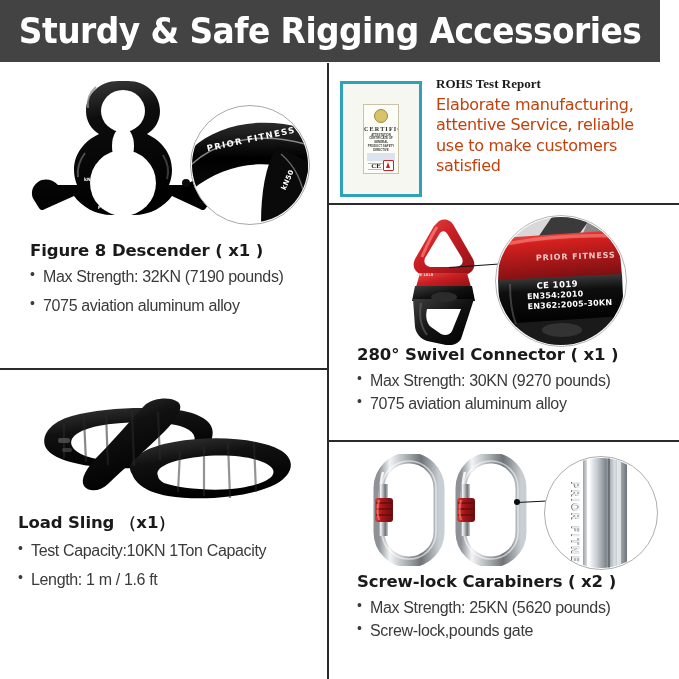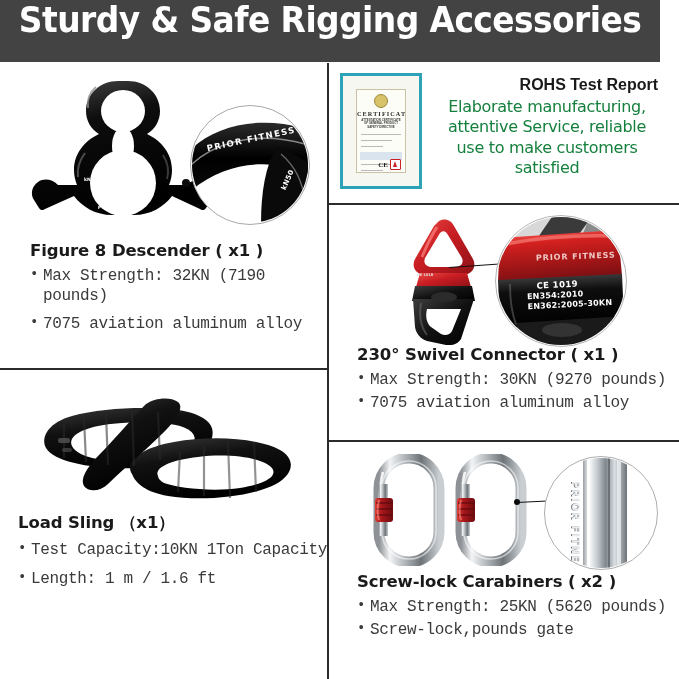--- a/index.html
+++ b/index.html
@@ -22,20 +22,21 @@
 
   
   .header-bar {
     position: absolute;
     left: 0;
     top: 0;
     width: 660px;
     height: 62px;
     background: #434343;
     display: flex;
+    align-items: center;
     justify-content: center;
   }
   .header-title {
     color: #ffffff;
     font-family: "DejaVu Sans", sans-serif;
     font-weight: bold;
     font-size: 35px;
     letter-spacing: -0.6px;
     white-space: nowrap;
     transform: scaleX(0.94);
@@ -69,21 +70,21 @@
     margin: 0;
     padding: 0;
   }
   .bullets li {
     position: relative;
     padding-left: 13px;
     font-size: 16px;
     line-height: 1.22;
     color: #3a3a3a;
     margin-bottom: 9px;
-    font-family: Liberation Mono, monospace;
+    font-family: Liberation Sans, sans-serif;
     letter-spacing: -0.35px;
   }
   .bullets li:before {
     content: "\2022";
     position: absolute;
     left: 0;
     top: -1px;
     color: #3a3a3a;
     font-size: 14px;
   }
@@ -93,23 +94,24 @@
   .rohs-wrap {
     display: flex;
     align-items: flex-start;
   }
   .cert-frame {
     width: 82px;
     height: 116px;
     border: 3px solid #2ea3b8;
     background: #f7f7f2;
     box-sizing: border-box;
-    padding: 13px;
+    padding: 20px;
     flex: 0 0 auto;
     position: relative;
+    margin-top: 8px;
   }
   .cert-inner {
     width: 100%;
     height: 100%;
     border: 1px solid #c9c2a6;
     background: #fdfdf8;
     box-sizing: border-box;
     position: relative;
     overflow: hidden;
   }
@@ -174,34 +176,33 @@
   .red-mark:after {
     content: "";
     position: absolute;
     left: 2px; top: 1px;
     width: 4px; height: 6px;
     background: #cc2222;
     clip-path: polygon(50% 0, 100% 100%, 0 100%);
   }
   .rohs-text { margin-left: 14px; }
   .rohs-title {
-    font-family: Liberation Sans, sans-serif;
-    font-weight: bold;
-    font-size: 16px;
+    font-family: Liberation Serif, serif;
+    font-weight: bold;
+    font-size: 13px;
     color: #1a1a1a;
-    text-align: right;
+    text-align: left;
     margin: 3px 0 3px 0;
   }
   .rohs-body {
     font-family: "DejaVu Sans", sans-serif;
     font-size: 16px;
     line-height: 1.28;
-    color: #15803d;
+    color: #c2410c;
     letter-spacing: -0.3px;
-    text-align: center;
   }
 
   
   .prod-img {
     position: absolute;
   }
   .callout-line {
     position: absolute;
     background: #111;
     height: 1.4px;
@@ -422,21 +423,21 @@
       </svg>
       <div class="engrave" style="left:40px; top:36px; font-size:8px; letter-spacing:0.9px; transform:rotate(-2deg); color:#f0c9c5;">PRIOR FITNESS</div>
       <div style="position:absolute; left:31px; top:63px; transform:rotate(-3deg);">
         <div class="engrave" style="position:relative; font-size:8.5px; letter-spacing:0.4px; margin-left:10px;">CE 1019</div>
         <div class="engrave" style="position:relative; font-size:8px; letter-spacing:0.2px; margin-top:1px;">EN354:2010</div>
         <div class="engrave" style="position:relative; font-size:8px; letter-spacing:0.2px; margin-top:1px;">EN362:2005-30KN</div>
       </div>
     </div>
 
     <div style="position:absolute; left:28px; top:140px; width:320px;">
-      <div class="prod-title">230° Swivel Connector ( x1 )</div>
+      <div class="prod-title">280° Swivel Connector ( x1 )</div>
       <ul class="bullets tight">
         <li>Max Strength: 30KN (9270 pounds)</li>
         <li>7075 aviation aluminum alloy</li>
       </ul>
     </div>
   </div>
 
   <div class="panel" style="left:0; top:370px; width:327px; height:309px;">
 
     <div class="prod-img" style="left:28px; top:18px; width:272px; height:118px;">

